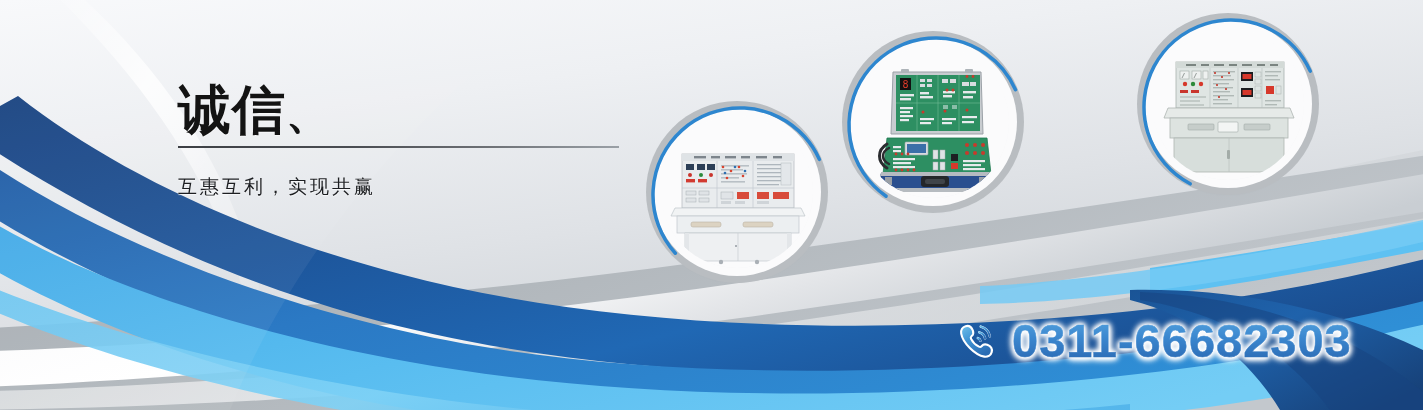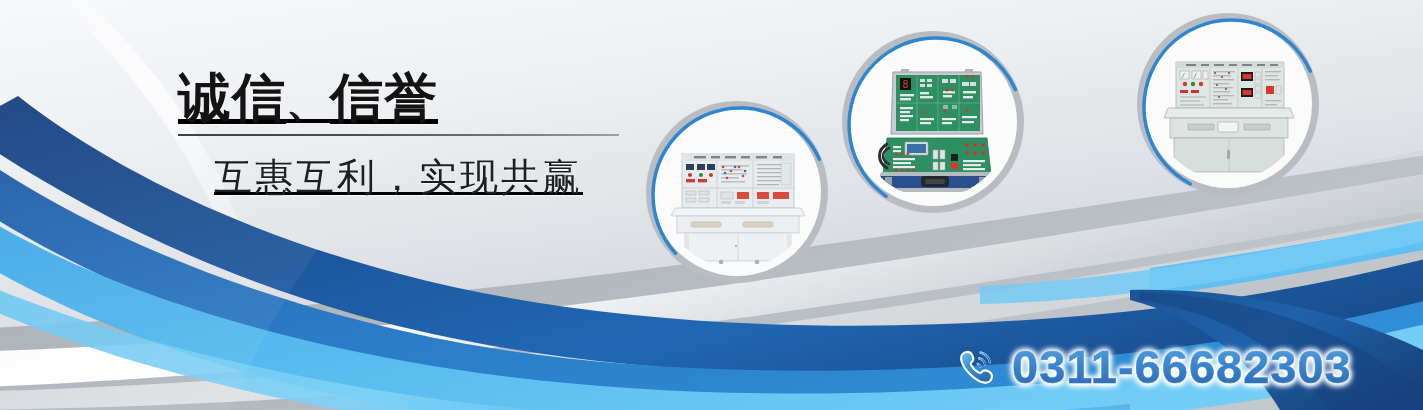--- a/index.html
+++ b/index.html
@@ -9,23 +9,22 @@
     position:relative;
     width:1423px;height:410px;
     overflow:hidden;
     background:linear-gradient(150deg,#f7f8fa 0%,#eef0f3 28%,#e4e7ea 55%,#d6dade 78%,#cdd1d6 100%);
   }
 
   #bg-waves{position:absolute;left:0;top:0;width:1423px;height:410px;}
 
   
   .headline-block{
-    position:absolute;left:178px;top:62px;width:460px;
+    position:absolute;left:178px;top:74px;width:460px;
     z-index:6;
-    text-decoration:underline;
   }
   .headline{
     white-space:nowrap;
     line-height:1;
     height:62px;
     display:flex;align-items:flex-end;
   }
   .h-big{
     font-size:53px;font-weight:bold;color:#131313;
     letter-spacing:1px;
@@ -39,24 +38,24 @@
   .h-punct{
     font-size:44px;font-weight:bold;color:#131313;
     position:relative;top:-1px;
   }
   .rule{
     margin-top:10px;
     width:441px;height:2px;
     background:linear-gradient(90deg,#3d4045 0%,#4a4d52 40%,#6d7075 70%,#9aa0a6 100%);
   }
   .subline{
-    margin-top:16px;
-    text-align:center;
+    margin-top:26px;
+    text-align:left;
     width:441px;
-    font-size:38px;font-weight:normal;color:#1d1f22;
+    font-size:19px;font-weight:normal;color:#1d1f22;
     letter-spacing:3px;
     text-shadow:0 1px 1px rgba(255,255,255,.75);
   }
 
   
   .medallion{
     position:absolute;
     border-radius:50%;
     z-index:5;
   }
@@ -75,21 +74,21 @@
   .med-photo{
     position:absolute;
     border-radius:50%;
     overflow:hidden;
     background:radial-gradient(circle at 42% 30%,#ffffff 0%,#fbfbfc 52%,#eceef0 100%);
   }
   .med-photo svg{display:block;}
 
   
   .phone-block{
-    position:absolute;left:952px;top:339px;
+    position:absolute;left:952px;top:313px;
     display:flex;align-items:center;gap:14px;
     z-index:6;
   }
   .phone-icon{width:46px;height:46px;display:block;}
   .phone-number{
     font-size:47px;font-weight:bold;letter-spacing:1px;
     background:linear-gradient(180deg,#5aa9e2 0%,#3b87cf 45%,#2763ad 100%);
     -webkit-background-clip:text;background-clip:text;
     color:transparent;-webkit-text-fill-color:transparent;
     -webkit-text-stroke:0.5px rgba(255,255,255,0);
@@ -192,21 +191,20 @@
 
     <path d="M-10,50 C40,110 95,190 140,290 L90,330 C50,230 5,140 -40,90 Z" fill="#1f4d8e" opacity="0.0"></path>
 
     <path d="M0,0 L560,0 C420,110 300,240 230,410 L0,410 Z" fill="#ffffff" opacity="0.06"></path>
   </svg>
 
   <div class="headline-block">
     <div class="headline">
       <span class="h-big">诚信</span>
       <span class="h-punct">、</span>
-      <span class="h-big">信誉</span>
     </div>
     <div class="rule"></div>
     <div class="subline">互惠互利，实现共赢</div>
   </div>
 
   <div class="medallion" id="med1" style="left: 653px; top: 108px; width: 168px; height: 168px;">
     <div class="med-ring"></div>
     <svg class="med-arc" width="182" height="182" viewBox="0 0 182 182" style="left:-7px;top:-7px;">
       <circle cx="91" cy="91" r="87" fill="none" stroke="#2d86cf" stroke-width="3.5" stroke-dasharray="300 250" stroke-linecap="round" transform="rotate(138 91 91)"></circle>
     </svg>

